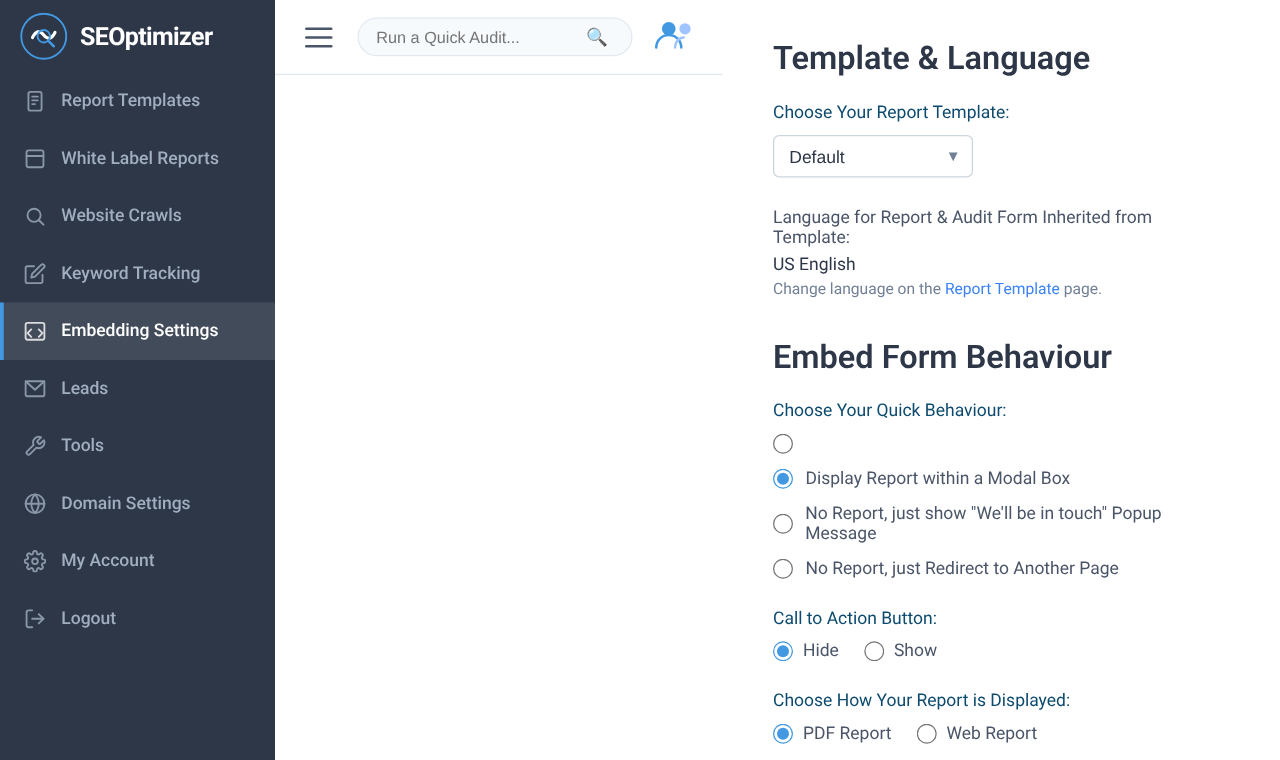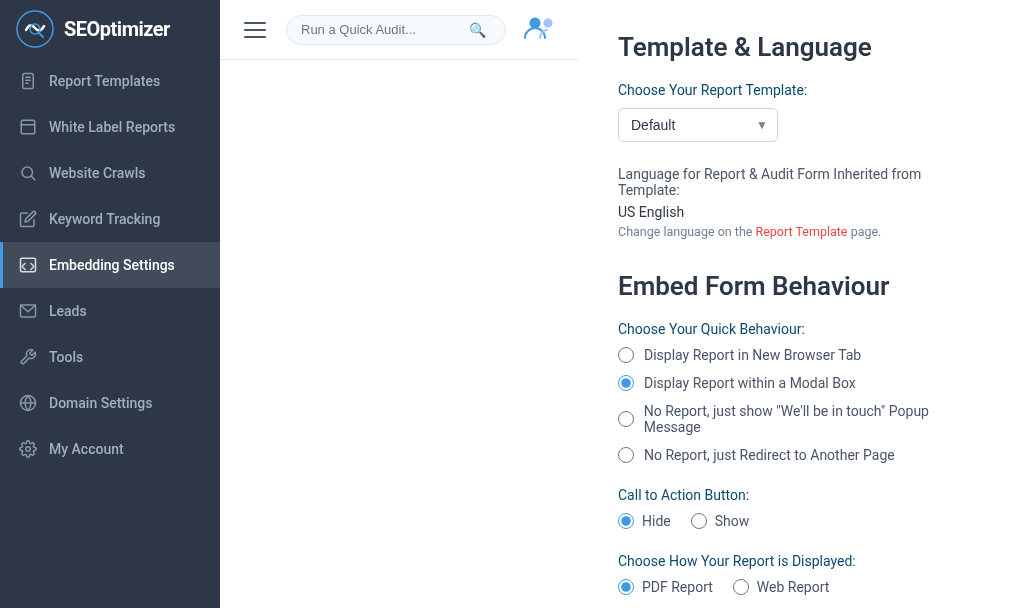--- a/index.html
+++ b/index.html
@@ -166,21 +166,21 @@
     .language-value {
       font-size: 14px;
       color: #2d3748;
       margin-bottom: 4px;
     }
     .language-hint {
       font-size: 12.5px;
       color: #718096;
     }
     .language-hint a {
-      color: #ef4444;
+      color: #3b82f6;
       text-decoration: none;
     }
 
     .radio-group { display: flex; flex-direction: column; gap: 12px; margin-bottom: 24px; }
     .radio-item {
       display: flex;
       align-items: center;
       gap: 10px;
       font-size: 14px;
       color: #4a5568;
@@ -298,20 +298,28 @@
     </div>
 
     <div class="nav-item">
       <svg class="nav-icon" viewBox="0 0 24 24" fill="none" stroke="currentColor" stroke-width="2" stroke-linecap="round" stroke-linejoin="round">
         <circle cx="12" cy="12" r="3"></circle>
           <path d="M19.4 15a1.65 1.65 0 0 0 .33 1.82l.06.06a2 2 0 0 1-2.83 2.83l-.06-.06a1.65 1.65 0 0 0-1.82-.33 1.65 1.65 0 0 0-1 1.51V21a2 2 0 0 1-4 0v-.09A1.65 1.65 0 0 0 9 19.4a1.65 1.65 0 0 0-1.82.33l-.06.06a2 2 0 0 1-2.83-2.83l.06-.06A1.65 1.65 0 0 0 4.68 15a1.65 1.65 0 0 0-1.51-1H3a2 2 0 0 1 0-4h.09A1.65 1.65 0 0 0 4.6 9a1.65 1.65 0 0 0-.33-1.82l-.06-.06a2 2 0 0 1 2.83-2.83l.06.06A1.65 1.65 0 0 0 9 4.68a1.65 1.65 0 0 0 1-1.51V3a2 2 0 0 1 4 0v.09a1.65 1.65 0 0 0 1 1.51 1.65 1.65 0 0 0 1.82-.33l.06-.06a2 2 0 0 1 2.83 2.83l-.06.06A1.65 1.65 0 0 0 19.4 9a1.65 1.65 0 0 0 1.51 1H21a2 2 0 0 1 0 4h-.09a1.65 1.65 0 0 0-1.51 1z"></path>
       </svg>
       <span>My Account</span>
     </div>
 
+    <div class="nav-item">
+      <svg class="nav-icon" viewBox="0 0 24 24" fill="none" stroke="currentColor" stroke-width="2" stroke-linecap="round" stroke-linejoin="round">
+        <path d="M9 21H5a2 2 0 0 1-2-2V5a2 2 0 0 1 2-2h4"></path>
+          <polyline points="16 17 21 12 16 7"></polyline>
+          <line x1="21" y1="12" x2="9" y2="12"></line>
+      </svg>
+      <span>Logout</span>
+    </div>
   </div>
 </nav>
 
 <div class="main">
 
   <header class="header">
     <button class="hamburger-btn">
       <span></span>
       <span></span>
       <span></span>
@@ -354,21 +362,20 @@
       </p>
     </div>
 
     <h1 class="section-title">Embed Form Behaviour</h1>
 
     <label class="form-label">Choose Your Quick Behaviour:</label>
 
     <div class="radio-group">
       <label class="radio-item">
         <input type="radio" name="behaviour" style="">
-        <span>Display Report in New Browser Tab</span>
       </label>
       <label class="radio-item">
         <input type="radio" name="behaviour" checked="" style="">
         <span>Display Report within a Modal Box</span>
       </label>
       <label class="radio-item">
         <input type="radio" name="behaviour" style="">
         <span>No Report, just show "We'll be in touch" Popup Message</span>
       </label>
       <label class="radio-item">

